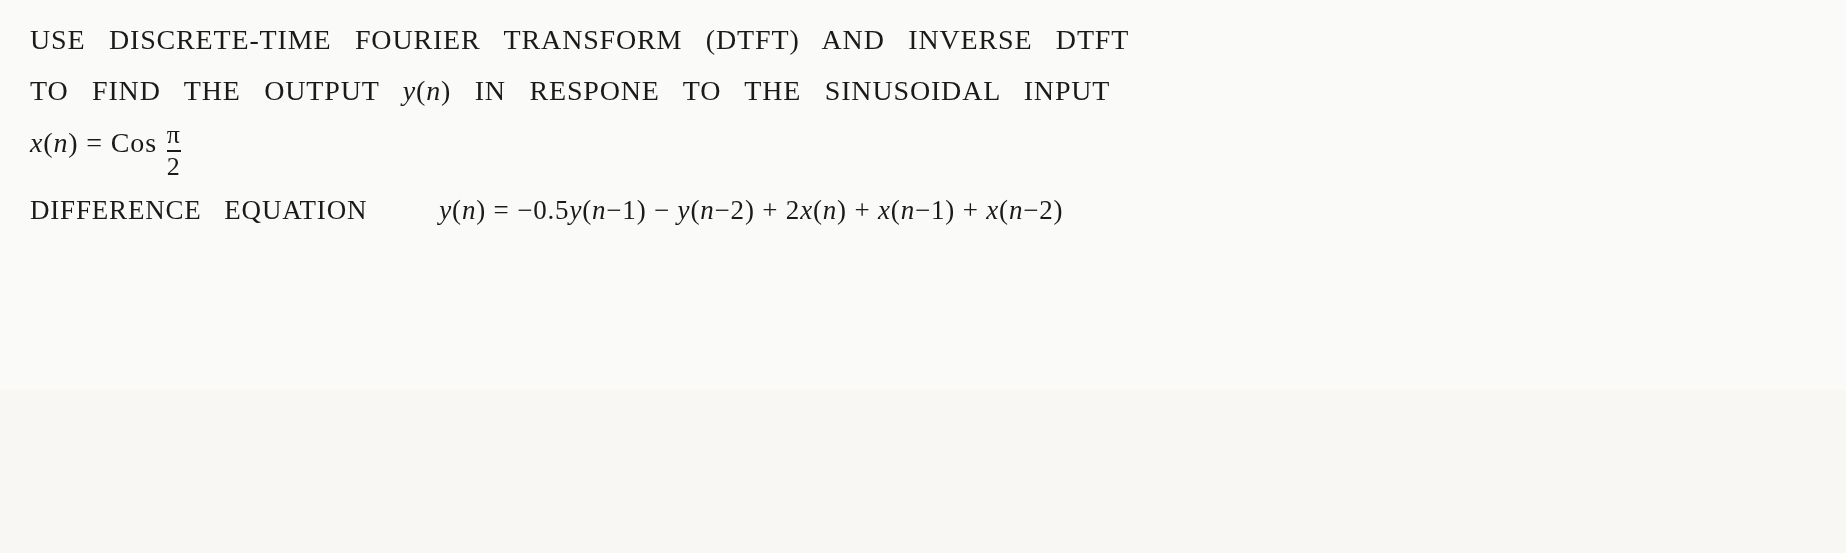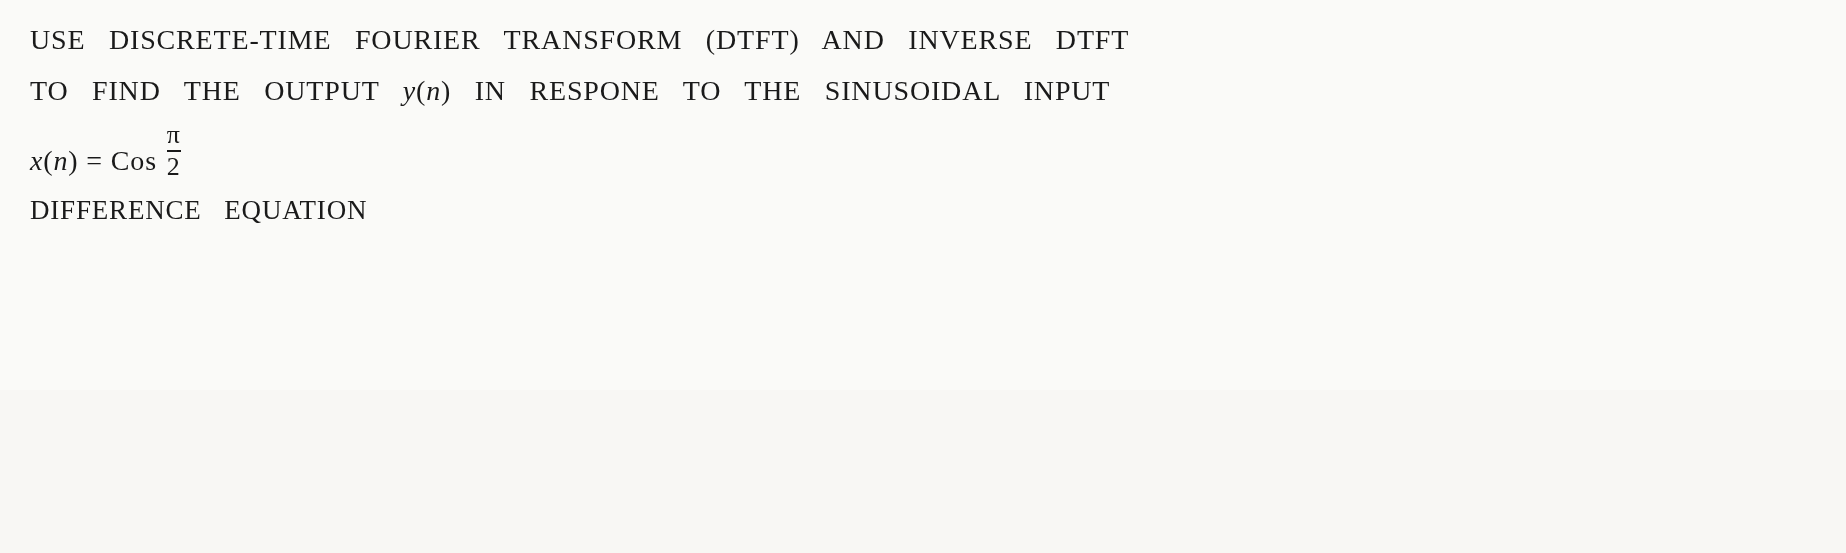--- a/index.html
+++ b/index.html
@@ -36,21 +36,21 @@
     .line {
       display: flex;
       align-items: baseline;
       margin-bottom: 4px;
       white-space: nowrap;
       flex-wrap: wrap;
     }
 
     .line1 { font-size: 28px; margin-bottom: 8px; }
     .line2 { font-size: 28px; margin-bottom: 8px; align-items: flex-end; }
-    .line3 { font-size: 28px; margin-bottom: 8px; align-items: flex-end; }
+    .line3 { font-size: 28px; margin-bottom: 8px; align-items: flex-start; }
 
     .fraction {
       display: inline-flex;
       flex-direction: column;
       align-items: center;
       vertical-align: middle;
       margin: 0 2px;
       line-height: 1;
     }
 
@@ -92,15 +92,18 @@
     <span><em>x</em>(<em>n</em>) = Cos&nbsp;</span>
     <span class="fraction">
       <span class="numerator">π</span>
       <span class="denominator">2</span>
     </span>
   </div>
 
   <div class="diff-eq-line handwritten-text">
     <span>DIFFERENCE &nbsp; EQUATION</span>
     <span style="display:inline-block; width: 60px;"></span>
+    <span>
+      <em>y</em>(<em>n</em>) = −0.5<em>y</em>(<em>n</em>−1) − <em>y</em>(<em>n</em>−2) + 2<em>x</em>(<em>n</em>) + <em>x</em>(<em>n</em>−1) + <em>x</em>(<em>n</em>−2)
+    </span>
   </div>
 
 </div>
 
 </body></html>

